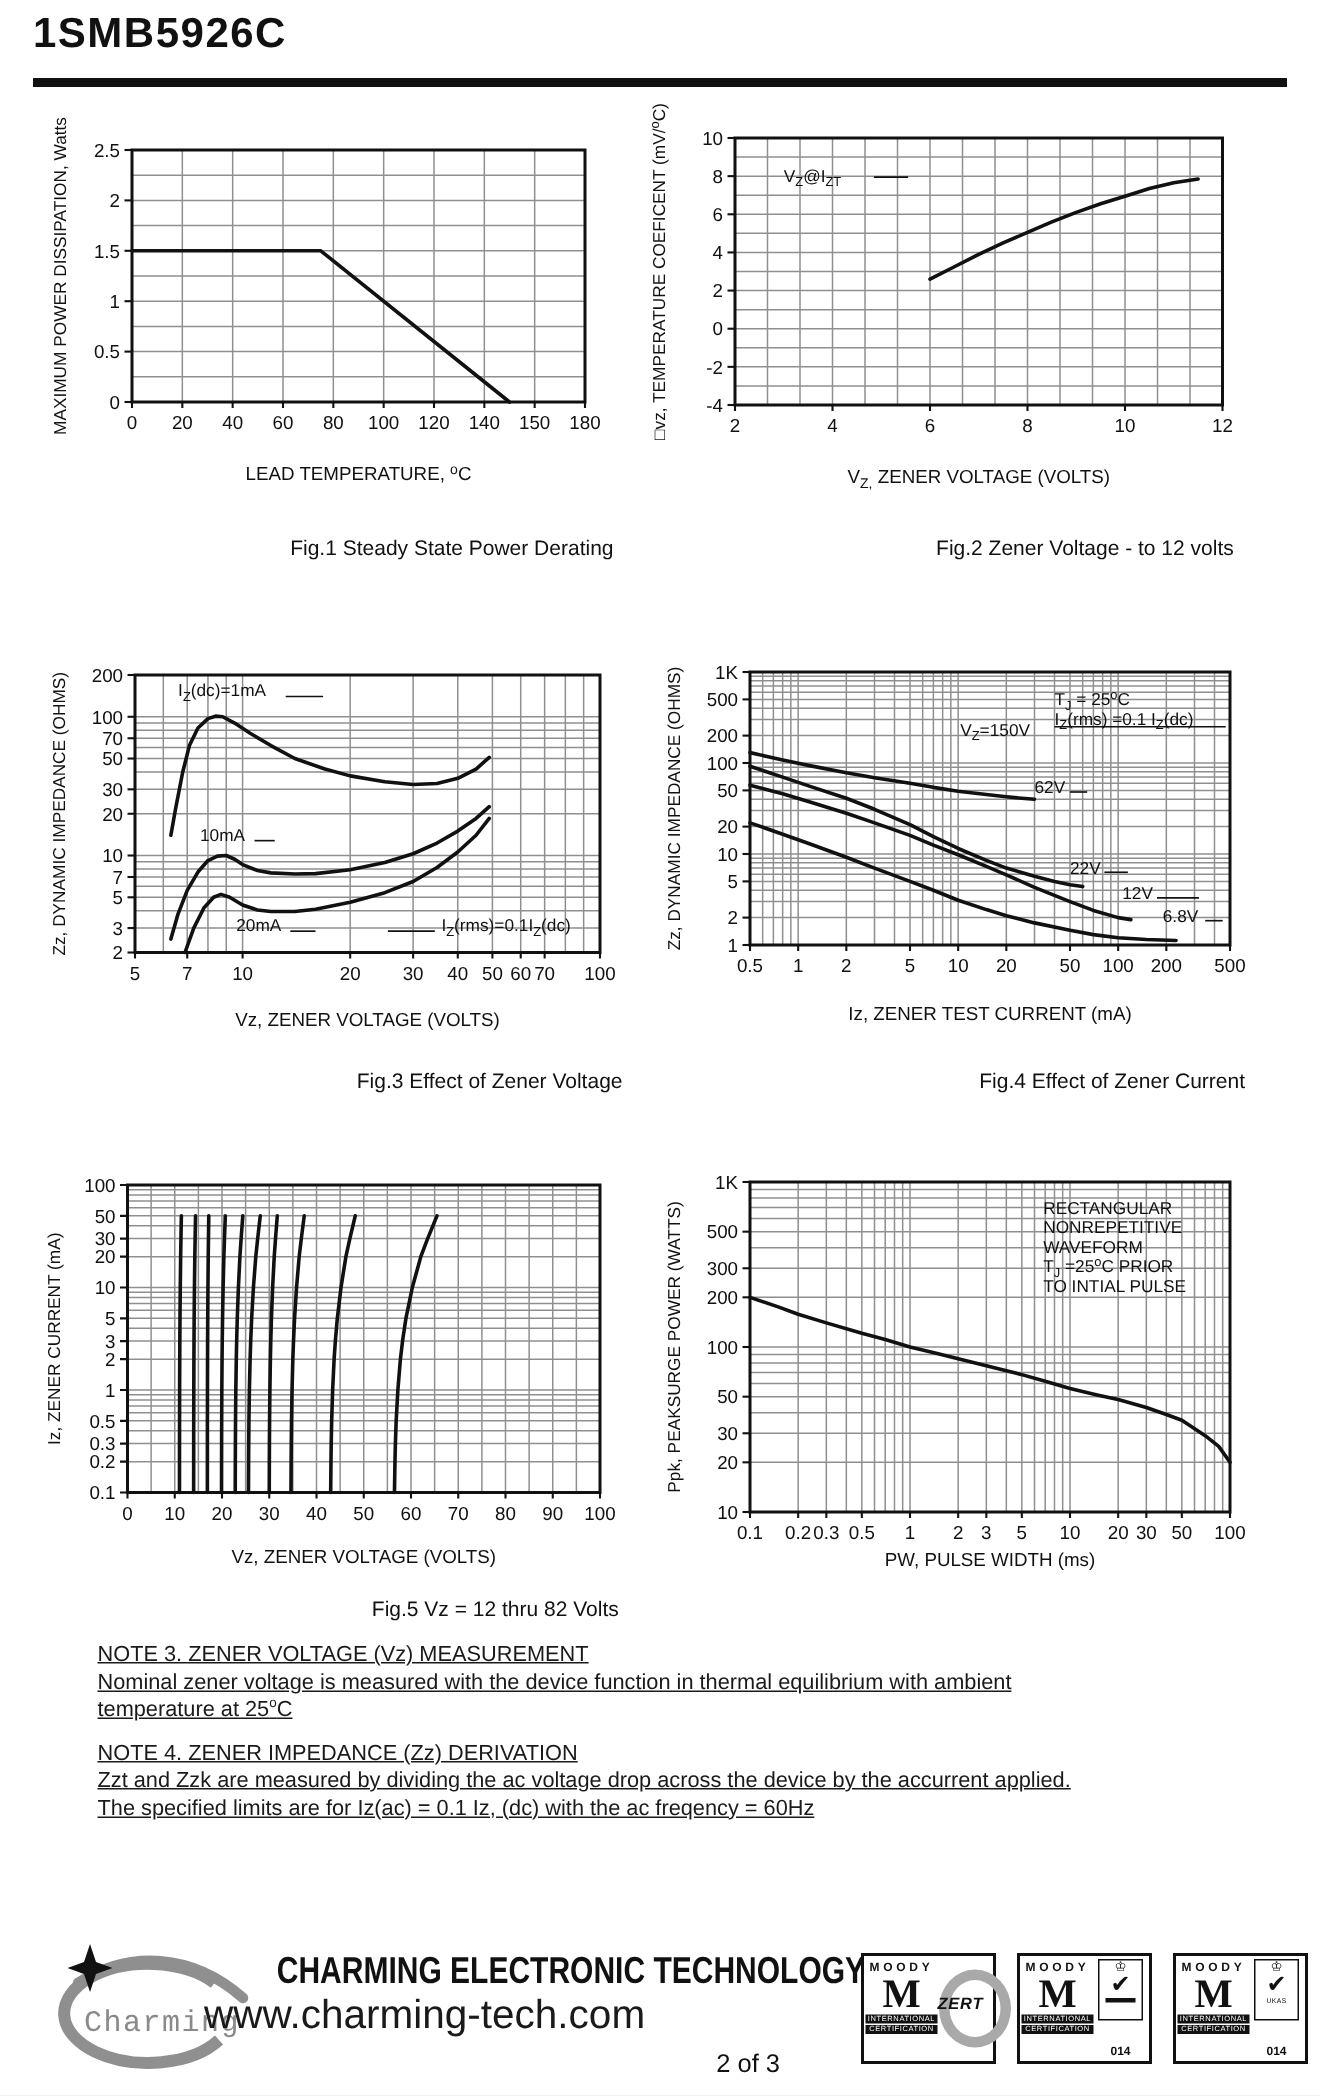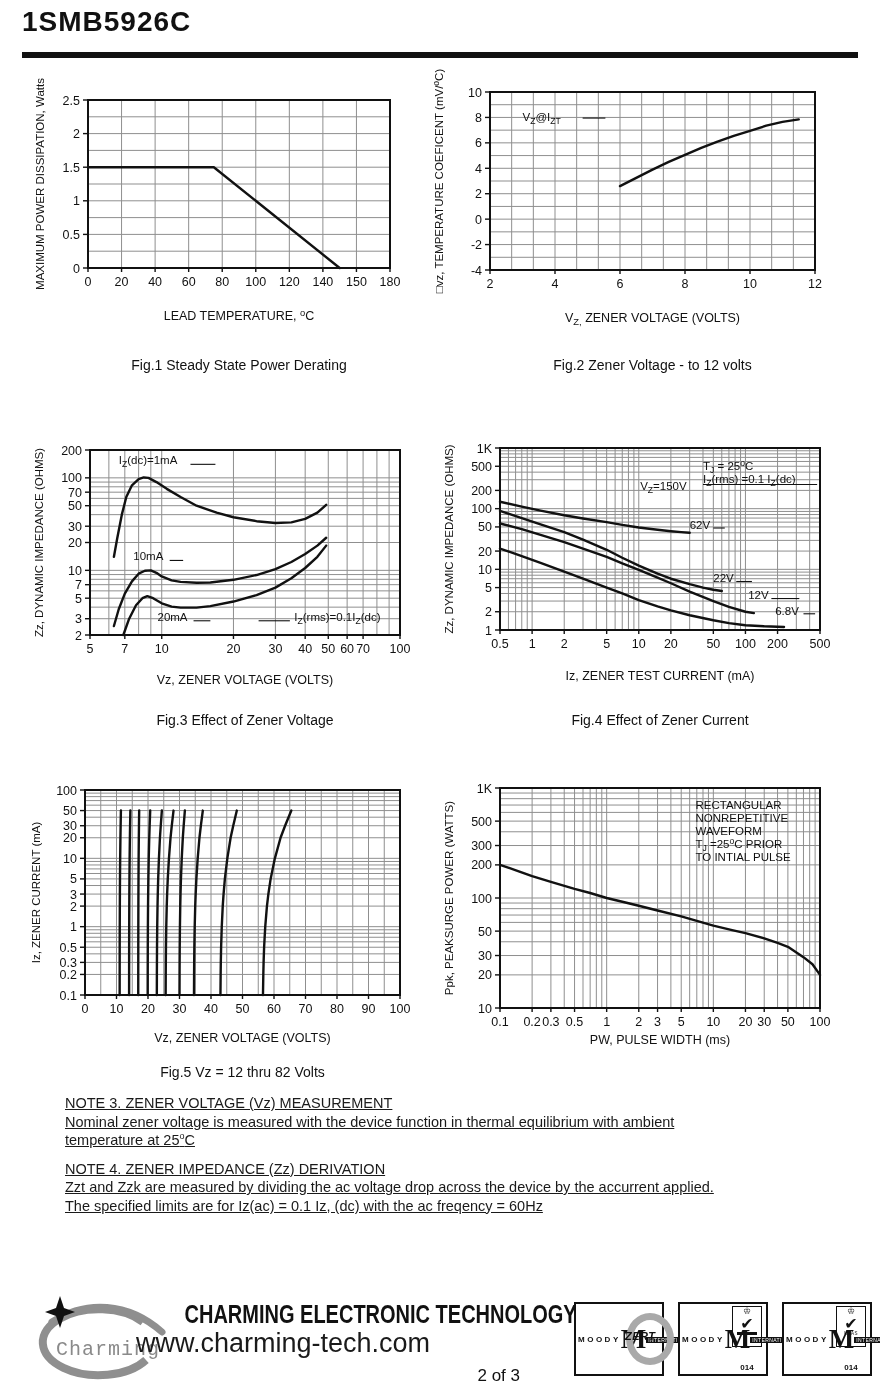--- a/index.html
+++ b/index.html
@@ -2,36 +2,36 @@
 <html><head>
 <meta charset="utf-8">
 <style>
   html,body{margin:0;padding:0;background:#e8e8e8;}
   #page{position:relative;width:880px;height:1397px;background:#ffffff;
         font-family:"Liberation Sans",sans-serif;color:#111;overflow:hidden;margin:0 auto;}
   #title{position:absolute;left:22px;top:6px;font-size:28px;font-weight:bold;letter-spacing:1px;}
   #rule{position:absolute;left:22px;top:52px;width:836px;height:6px;background:#111;}
   .fig{position:absolute;}
   .fig svg{display:block;}
-  .caption{position:absolute;width:340px;text-align:center;font-size:14px;color:#111;}
+  .caption{position:absolute;width:340px;text-align:right;font-size:14px;color:#111;}
   #notes{position:absolute;left:65px;top:1094px;width:790px;font-size:14.5px;line-height:18.5px;color:#1a1a1a;text-decoration:underline;}
   .note-gap{height:10px;}
   sup{font-size:9px;vertical-align:super;line-height:0;}
   
   #logo{position:absolute;left:22px;top:1296px;width:160px;height:100px;}
   #logo-text{position:absolute;left:56px;top:1338px;font-family:"Liberation Mono",monospace;
              font-size:20px;color:#8a8a8a;letter-spacing:1px;}
   #company{position:absolute;left:125px;top:1300px;width:400px;text-align:center;}
   #company span{display:inline-block;font-size:25px;font-weight:bold;white-space:nowrap;
                 transform:scaleX(0.80);transform-origin:center;}
   #website{position:absolute;left:136px;top:1328px;width:400px;text-align:left;font-size:27px;color:#1a1a1a;}
   #pagenum{position:absolute;left:400px;top:1366px;width:120px;text-align:right;font-size:17px;}
   #badges{position:absolute;left:574px;top:1302px;display:flex;gap:14px;}
   .badge{border:2px solid #111;width:82px;height:66px;background:#fff;display:flex;padding:2px;gap:2px;box-sizing:content-box;}
-  .b-left{width:46px;display:flex;flex-direction:row;align-items:center;}
+  .b-left{width:46px;display:flex;flex-direction:column;align-items:center;}
   .b-brand{font-size:8px;font-weight:bold;letter-spacing:2.5px;margin-top:1px;}
   .b-m{font-family:"Liberation Serif",serif;font-weight:bold;font-size:27px;line-height:26px;}
   .b-cap{font-size:5px;line-height:6px;background:#111;color:#fff;padding:0 2px;margin-top:1px;
          letter-spacing:0.4px;white-space:nowrap;}
   .b-right{flex:1;display:flex;flex-direction:column;align-items:center;justify-content:center;position:relative;}
   .b-q{width:34px;height:38px;border:7px solid #a9a9a9;border-radius:50%;position:relative;}
   .b-q span{position:absolute;left:-8px;top:10px;font-weight:bold;font-style:italic;font-size:11px;color:#111;
             letter-spacing:0.5px;}
   .b-box{border:1.5px solid #111;width:28px;height:40px;display:flex;flex-direction:column;align-items:center;
          justify-content:flex-start;}

